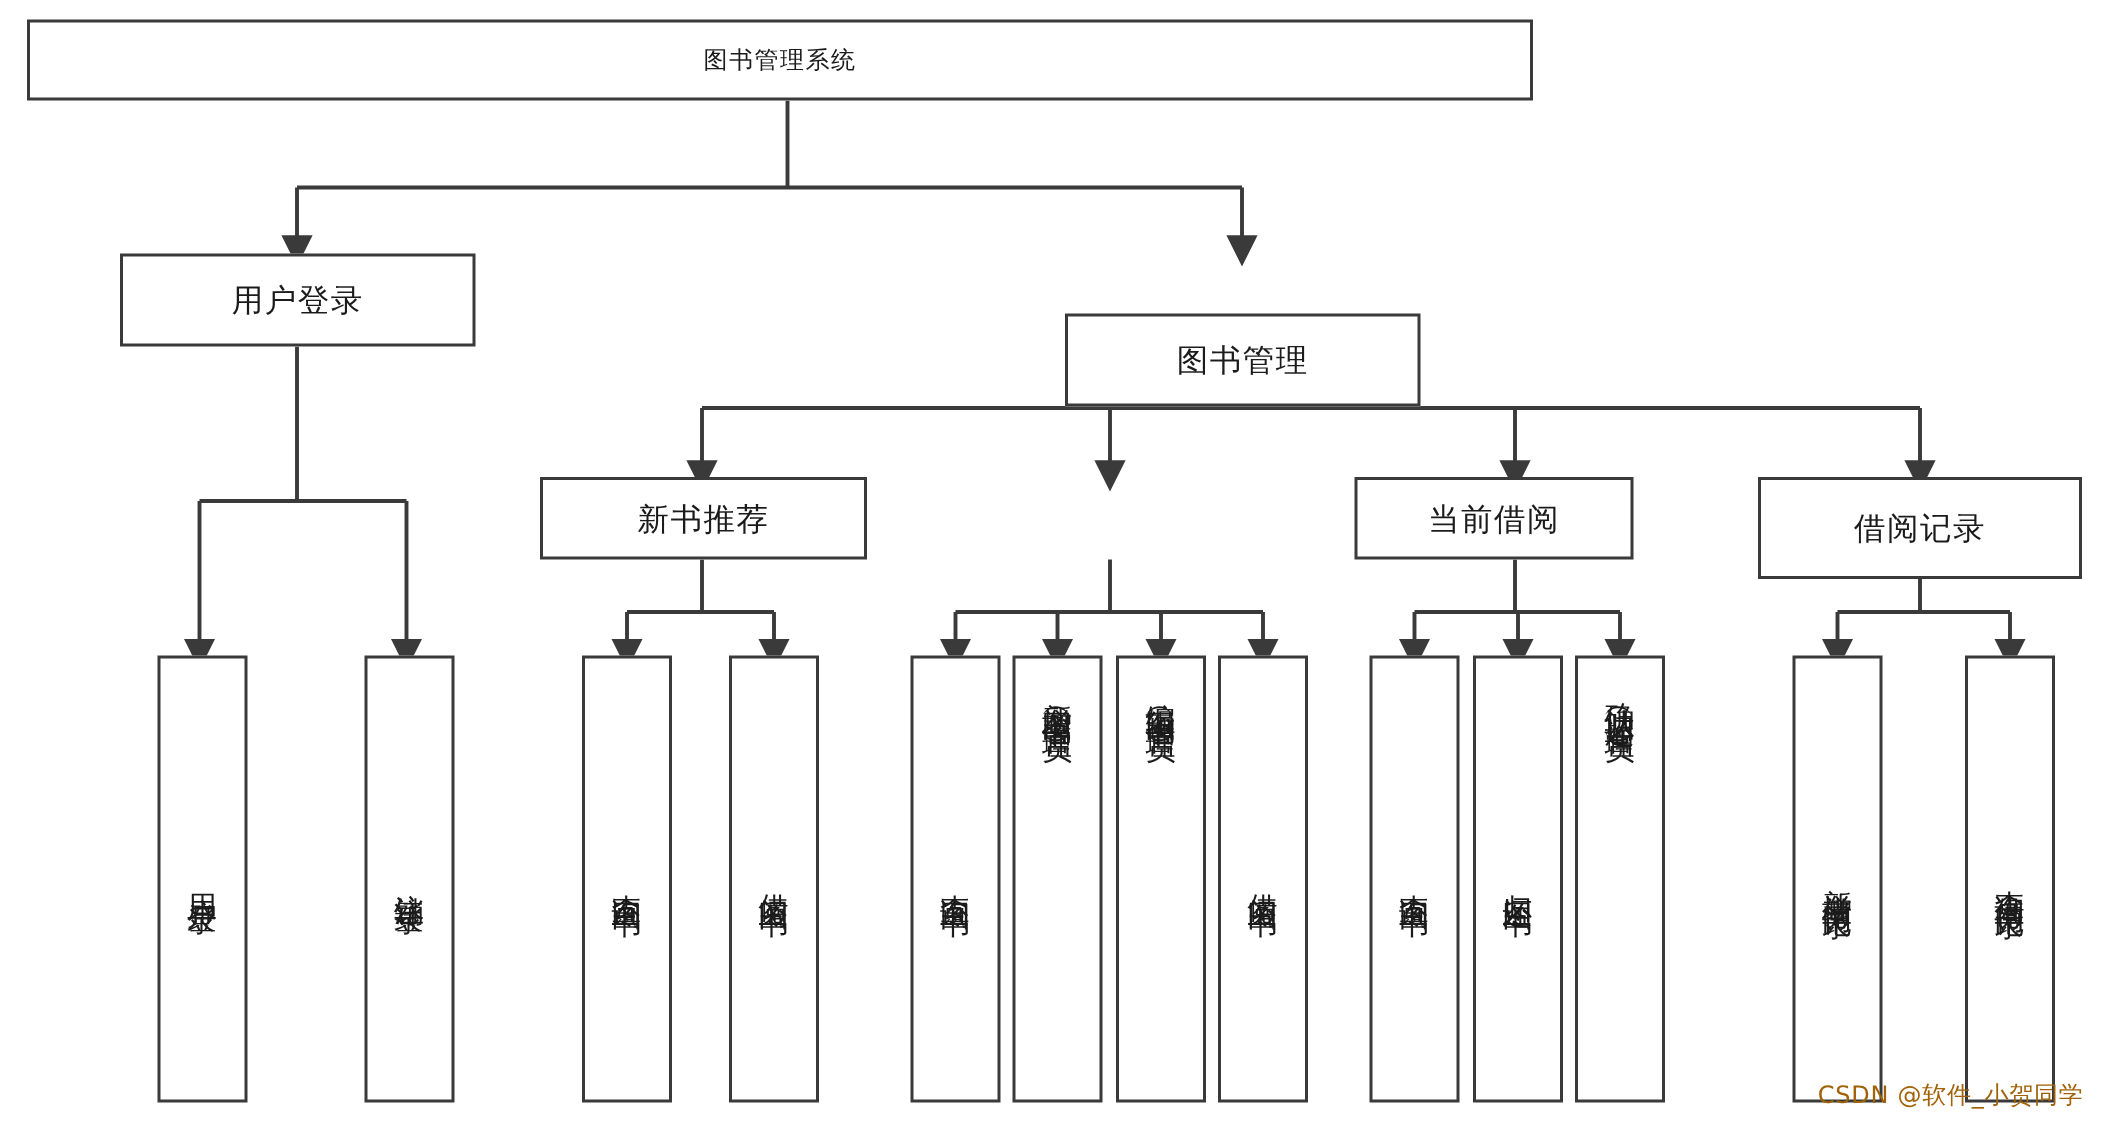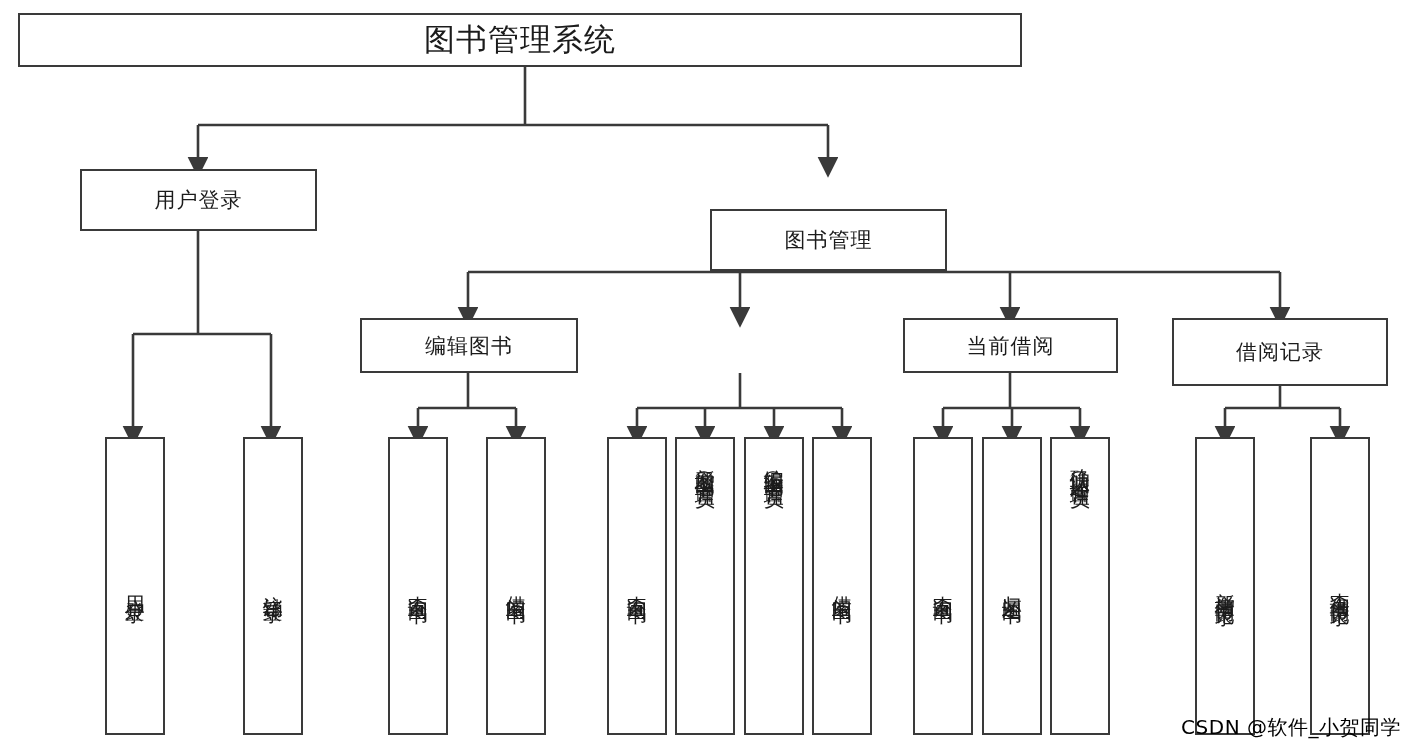--- a/index.html
+++ b/index.html
@@ -3,30 +3,30 @@
 <meta charset="utf-8">
 <style>
   html,body{margin:0;padding:0;background:#ffffff;}
   body{width:1405px;height:747px;overflow:hidden;
        font-family:"DejaVu Sans","Liberation Sans",sans-serif;}
   #stage{position:relative;width:1405px;height:747px;background:#fff;}
   svg#wires{position:absolute;left:0;top:0;width:1405px;height:747px;}
   .node{position:absolute;box-sizing:border-box;background:#ffffff;
         border:2.5px solid #3a3a3a;display:flex;align-items:center;
         justify-content:center;color:#1b1b1b;}
-  .node.root{font-size:31px;letter-spacing:1px;}
+  .node.root{font-size:16px;letter-spacing:1px;}
   .node.lvl2{font-size:21px;letter-spacing:1px;}
   .node.lvl3{font-size:21px;letter-spacing:1px;}
   .node.leaf{font-size:20px;letter-spacing:2px;
              align-items:flex-start;justify-content:center;padding-top:14px;}
   .node.leaf.mid{align-items:center;padding-top:0;}
   .vtext{writing-mode:vertical-rl;text-orientation:upright;
          white-space:nowrap;line-height:1.12;letter-spacing:3px;}
-  #watermark{position:absolute;right:4px;bottom:6px;font-size:20px;
-             color:#000000;letter-spacing:0.5px;white-space:nowrap;}
+  #watermark{position:absolute;right:16px;bottom:6px;font-size:16px;
+             color:#a16207;letter-spacing:0.5px;white-space:nowrap;}
 </style>
 </head>
 <body>
 
 <div id="stage">
 
   <svg id="wires" viewBox="0 0 1405 747" xmlns="http://www.w3.org/2000/svg">
     <defs>
       <marker id="ah" markerWidth="11" markerHeight="11" refX="1.2" refY="4" orient="auto" markerUnits="strokeWidth">
         <path d="M0,0 L8,4 L0,8 z" fill="#3a3a3a"></path>
@@ -81,23 +81,23 @@
   </div>
 
   <div class="node lvl2" style="left:80px;top:169px;width:237px;height:62px;">
     <span>用户登录</span>
   </div>
   <div class="node lvl2" style="left:710px;top:169px;width:237px;height:62px;margin-top:40px;">
     <span>图书管理</span>
   </div>
 
   <div class="node lvl3" style="left:360px;top:318px;width:218px;height:55px;">
-    <span>编辑图书</span>
+    <span>新书推荐</span>
   </div>
-  <div class="node lvl3" style="left:903px;top:318px;width:215px;height:55px;">
+  <div class="node lvl3" style="left:903px;top:318px;width:186px;height:55px;">
     <span>当前借阅</span>
   </div>
   <div class="node lvl3" style="left:1172px;top:318px;width:216px;height:68px;">
     <span>借阅记录</span>
   </div>
 
   <div class="node leaf mid" style="left:105px;top:437px;width:60px;height:298px;">
     <span class="vtext">用户登录</span>
   </div>
   <div class="node leaf mid" style="left:243px;top:437px;width:60px;height:298px;">

